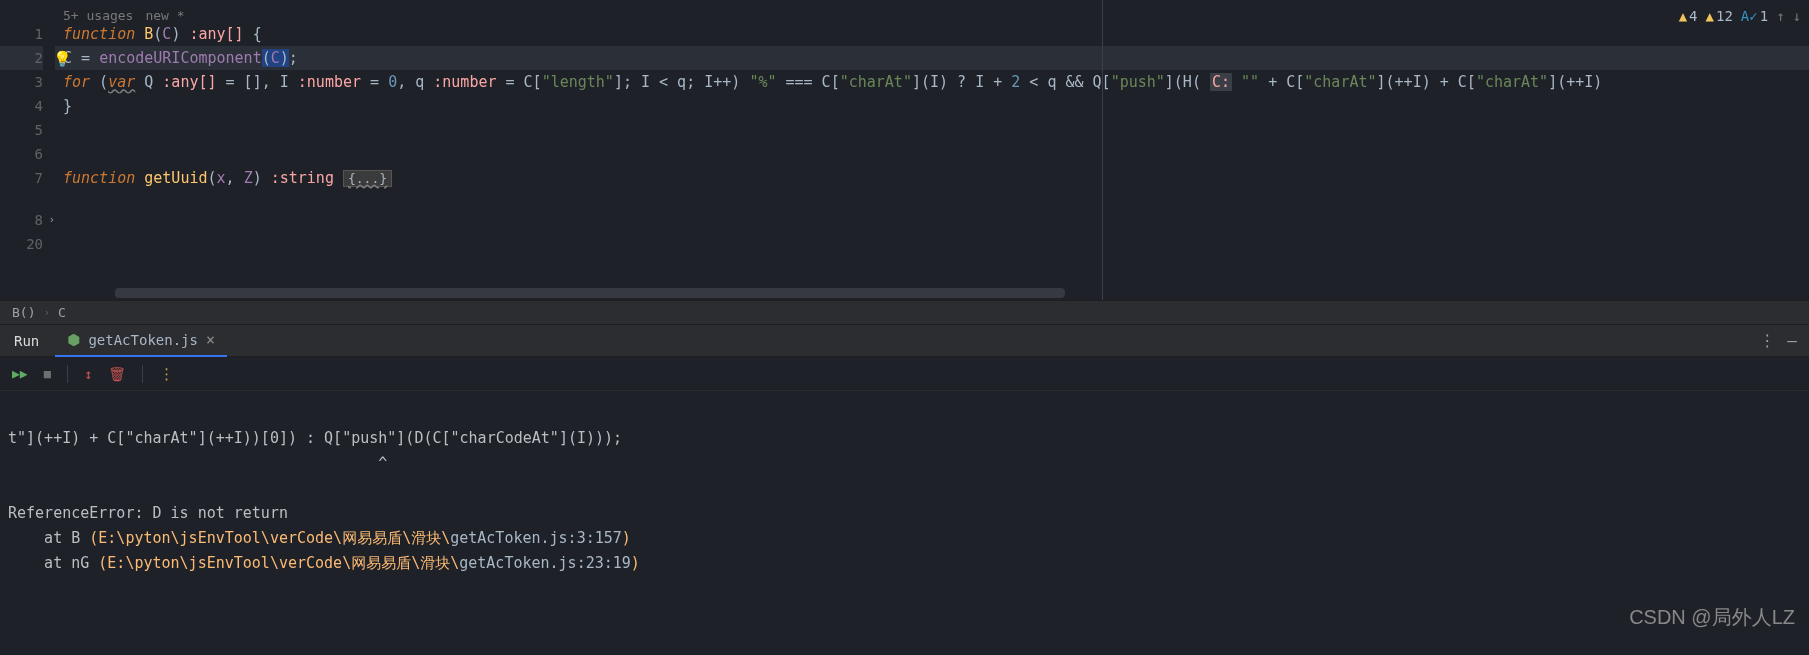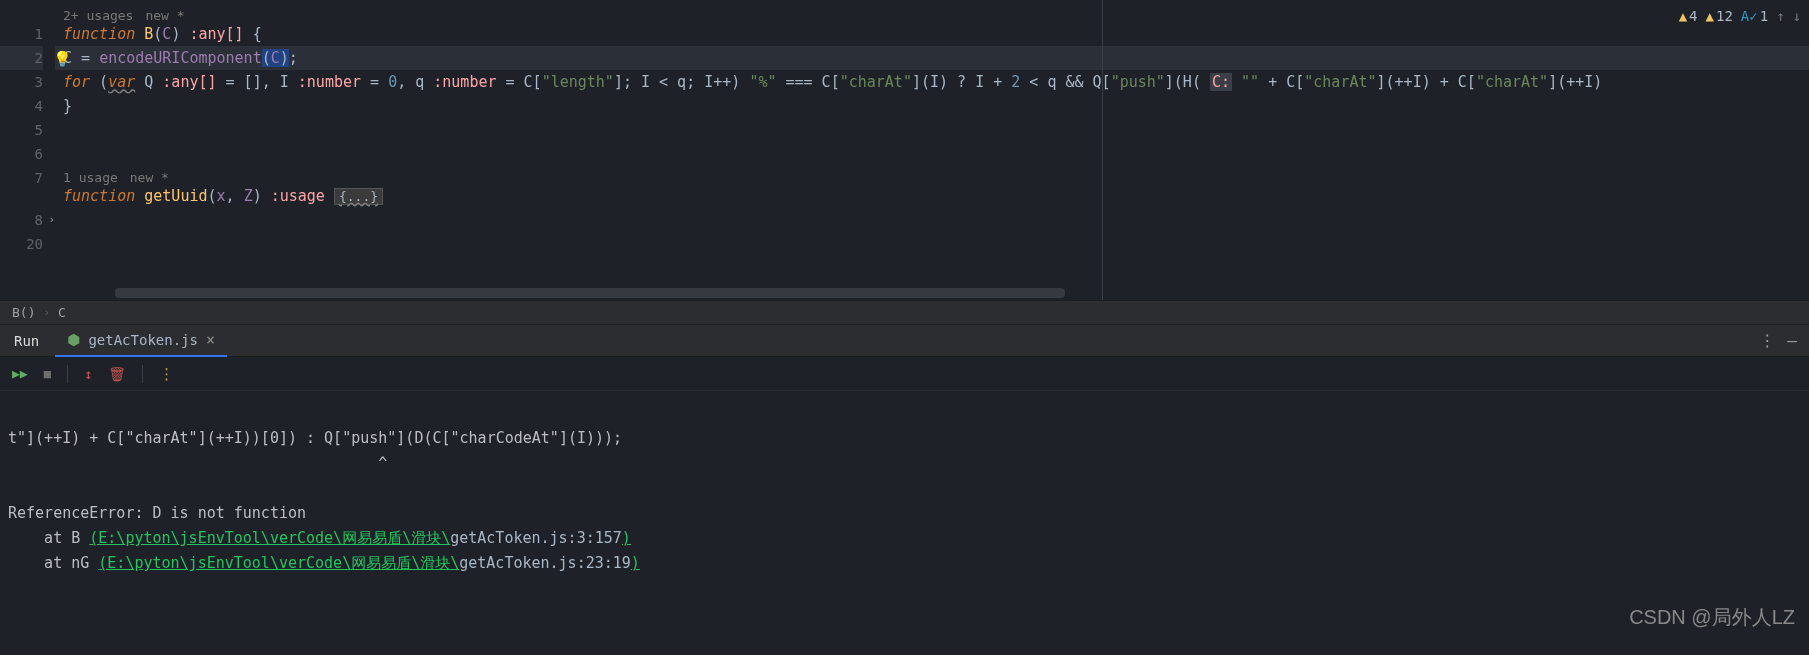--- a/index.html
+++ b/index.html
@@ -128,21 +128,21 @@
   .toolbar .filter { color: #c75450; font-size: 14px; }
   .toolbar .trash { color: #c75450; font-size: 14px; }
   .toolbar .more { color: #c9a14a; font-size: 15px; }
   .console {
     padding: 10px 8px;
     font-size: 15px;
     line-height: 25px;
     color: #bcbec4;
     white-space: pre;
   }
-  .console .path { color: #22c55e; text-decoration: underline; }
+  .console .path { color: #fdba74; }
   .console .link { color: #a9b7c6; }
   .watermark {
     position: absolute;
     right: 14px; bottom: 24px;
     font-size: 20px;
     color: #888;
     font-family: sans-serif;
   }
   .tabstrip {
     position:absolute; top:0; left:0; right:0;
@@ -168,40 +168,37 @@
     <div class="num" style="position:relative;">
       <span>8</span>
       <span style="position:absolute;right:-12px;top:0;color:#9da0a8;font-size:11px;">›</span>
     </div>
     <div class="num">20</div>
     <div class="hint-line"></div>
   </div>
 
   <div class="code-body">
     <div class="hint-line">
-      <span>2+ usages</span><span>new *</span>
+      <span>5+ usages</span><span>new *</span>
     </div>
     <div class="code-line">
       <span class="kw">function</span> <span class="fn">B</span><span class="brace">(</span><span class="param">C</span><span class="brace">)</span><span class="type"> :any[]  </span><span class="brace">{</span>
     </div>
     <div class="code-line hl-line" style="position:relative;">
       <span class="bulb">💡</span>
       <span class="ident">    </span><span class="ident">C</span><span class="op"> = </span><span class="prop">encodeURIComponent</span><span class="sel">(</span><span class="param sel">C</span><span class="sel">)</span><span class="op">;</span>
     </div>
     <div class="code-line">
       <span>    </span><span class="kw">for</span><span> (</span><span class="kw wavy">var</span><span> Q</span><span class="type"> :any[]  </span><span>= []</span><span>, </span><span>I</span><span class="type"> :number  </span><span>= </span><span class="num-lit">0</span><span>, </span><span>q</span><span class="type"> :number  </span><span>= C[</span><span class="str">"length"</span><span>]; </span><span>I &lt; q; I++) </span><span class="str">"%"</span><span> === C[</span><span class="str">"charAt"</span><span>](I) ? I + </span><span class="num-lit">2</span><span> &lt; q &amp;&amp; Q[</span><span class="str">"push"</span><span>](H( </span><span class="type" style="background:#3a3f47;padding:0 2px;">C:</span><span class="str"> ""</span><span> + C[</span><span class="str">"charAt"</span><span>](++I) + C[</span><span class="str">"charAt"</span><span>](++I)</span>
     </div>
     <div class="code-line"><span class="brace">}</span></div>
     <div class="code-line"></div>
     <div class="code-line"></div>
-    <div class="hint-line">
-      <span>1 usage</span><span>new *</span>
-    </div>
     <div class="code-line">
-      <span class="kw">function</span> <span class="fn">getUuid</span><span>(</span><span class="param">x</span><span>, </span><span class="param">Z</span><span>)</span><span class="type"> :usage  </span><span class="fold-box">{...}</span>
+      <span class="kw">function</span> <span class="fn">getUuid</span><span>(</span><span class="param">x</span><span>, </span><span class="param">Z</span><span>)</span><span class="type"> :string  </span><span class="fold-box">{...}</span>
     </div>
     <div class="code-line"></div>
     <div class="hscroll"></div>
   </div>
 
   <div class="vert-ruler"></div>
 
   <div class="inspections">
     <span class="insp-item">
         <span class="tri-yellow">▲</span>
@@ -246,18 +243,18 @@
   <span class="filter">↕</span>
   <span class="trash">🗑</span>
   <span class="divider"></span>
   <span class="more">⋮</span>
 </div>
 
 <div class="console">
 <span>t"](++I) + C["charAt"](++I))[0]) : Q["push"](D(C["charCodeAt"](I)));</span>
 <span>                                         ^</span>
 <span></span>
-<span>ReferenceError: D is not function</span>
+<span>ReferenceError: D is not return</span>
 <span><span>    at B </span><span class="path">(E:\pyton\jsEnvTool\verCode\网易易盾\滑块\</span><span class="link">getAcToken.js:3:157</span><span class="path">)</span></span>
 <span><span>    at nG </span><span class="path">(E:\pyton\jsEnvTool\verCode\网易易盾\滑块\</span><span class="link">getAcToken.js:23:19</span><span class="path">)</span></span>
 </div>
 
 <div class="watermark">CSDN @局外人LZ</div>
 
 </body></html>

